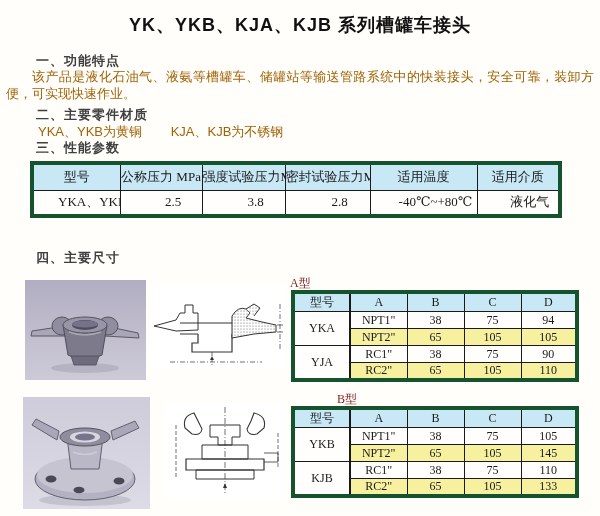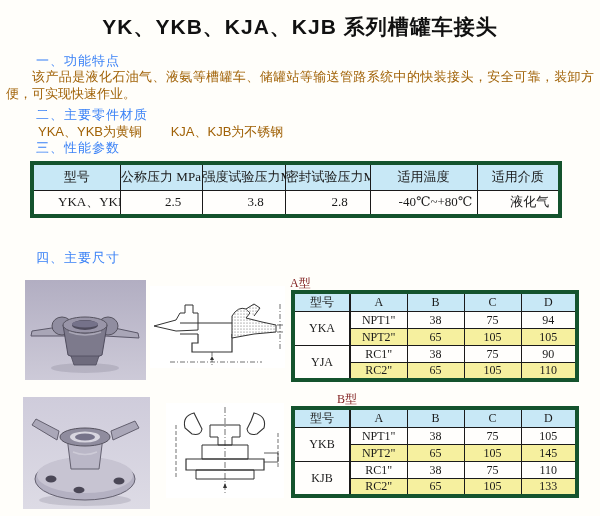--- a/index.html
+++ b/index.html
@@ -9,27 +9,27 @@
     background: #fffefa;
     color: #1a1a1a;
     position: relative;
     overflow: hidden;
   }
   .abs { position: absolute; }
 
   .doc-title {
     top: 13px; left: 0; width: 600px;
     text-align: center;
-    font-size: 21px; font-weight: bold;
+    font-size: 18px; font-weight: bold;
     letter-spacing: 1px;
     color: #111;
   }
   .sec-heading {
-    font-size: 13px; font-weight: normal;
-    color: #3b82f6;
+    font-size: 13px; font-weight: bold;
+    color: #404040;
     letter-spacing: 1px;
   }
   .body-text { font-size: 13px; color: #a16207; }
   .para {
     left: 6px; top: 68px; width: 588px;
     line-height: 17px;
     text-indent: 2em;
     text-align: justify;
   }
   .materials { left: 38px; top: 123px; }

